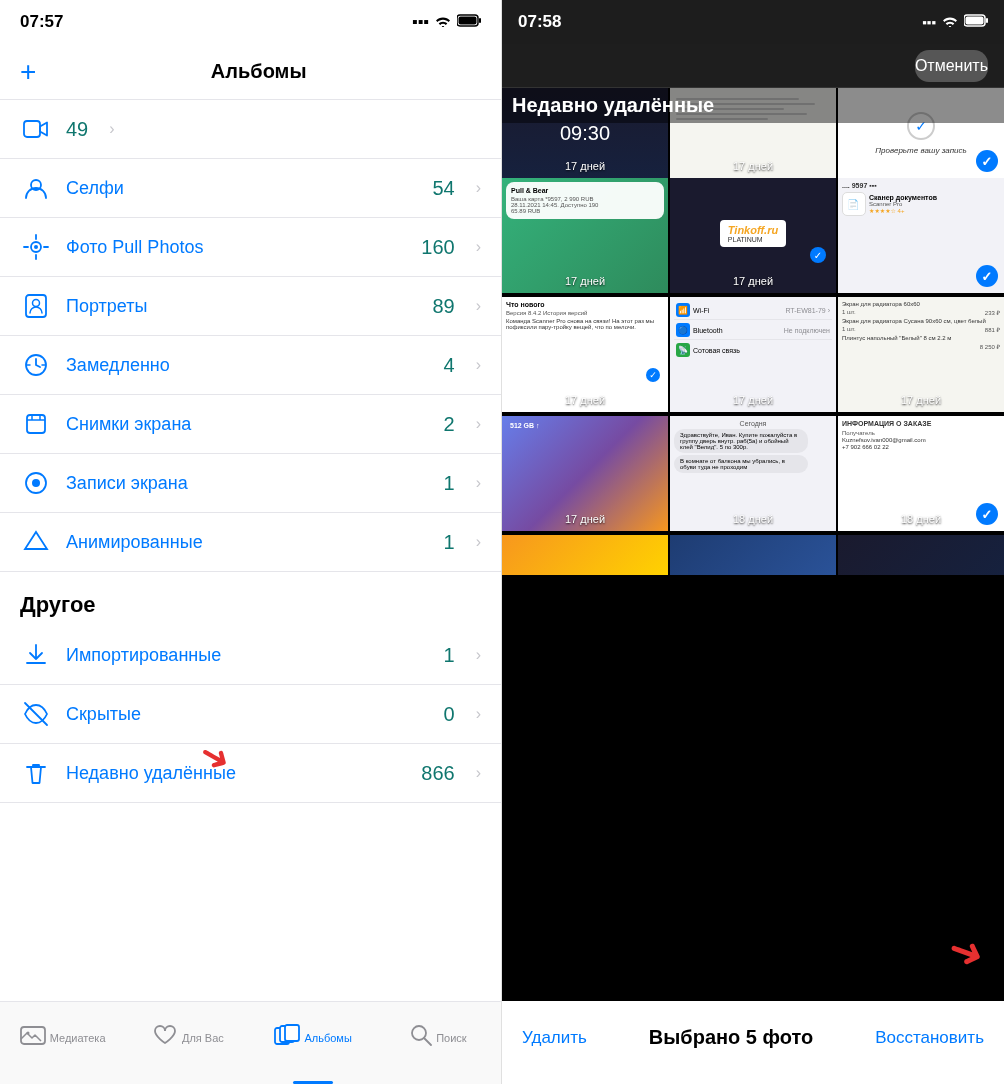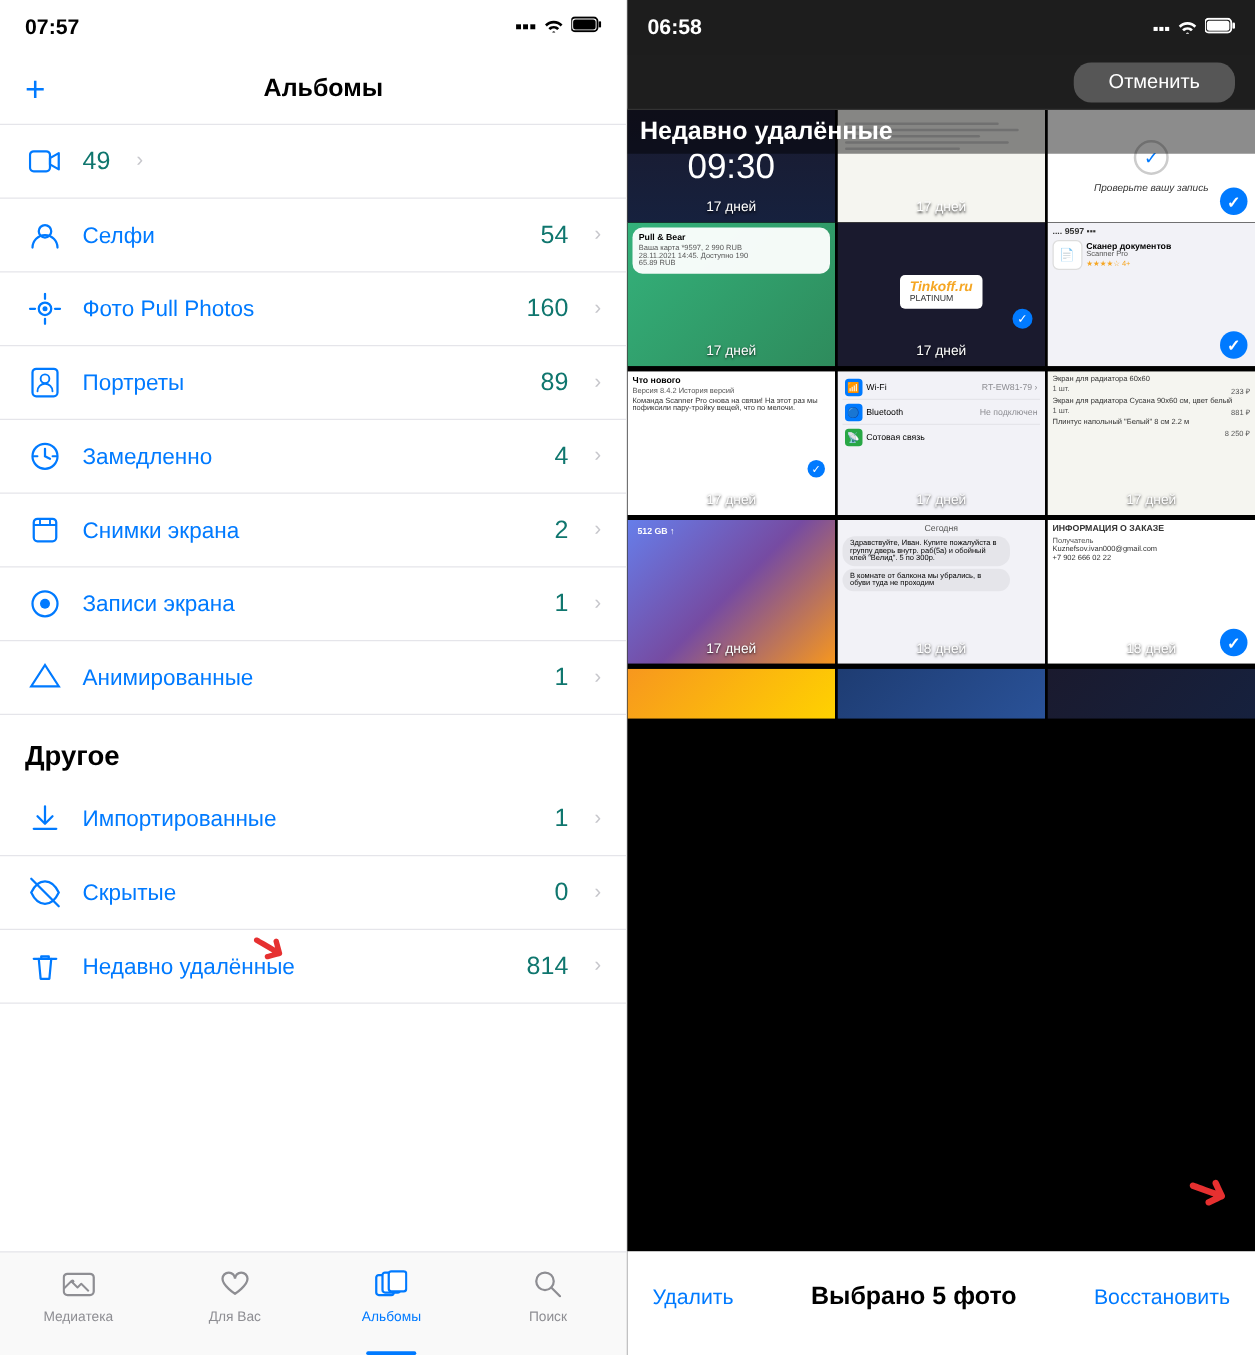--- a/index.html
+++ b/index.html
@@ -117,21 +117,21 @@
 
     .bottom-tabs {
       height: 83px;
       display: flex;
       border-top: 1px solid #e5e5ea;
       background: #f9f9f9;
     }
     .tab-item {
       flex: 1;
       display: flex;
-      flex-direction: column;
+      flex-direction: row;
       align-items: center;
       justify-content: center;
       gap: 4px;
       cursor: pointer;
       padding-bottom: 10px;
     }
     .tab-item.active .tab-label { color: #007aff; }
     .tab-item.active .tab-icon-wrap { color: #007aff; }
     .tab-icon-wrap {
       font-size: 22px;
@@ -163,21 +163,21 @@
       top: -8px;
       font-size: 36px;
       color: #e63030;
       transform: rotate(30deg);
     }
     .cancel-btn {
       background: rgba(100,100,100,0.8);
       color: #fff;
       border: none;
       border-radius: 14px;
-      padding: 7px 28px;
+      padding: 7px 0;
       font-size: 16px;
       cursor: pointer;
     }
 
     .selected-check {
       position: absolute;
       bottom: 6px;
       right: 6px;
       width: 22px;
       height: 22px;
@@ -286,21 +286,21 @@
       height: 100%;
       display: flex;
       align-items: center;
       justify-content: center;
       background: linear-gradient(180deg, #1a1a2e 0%, #16213e 100%);
       color: #fff;
       font-size: 18px;
       font-weight: 700;
     }
     .sim-phone .time-display {
-      font-size: 28px;
+      font-size: 20px;
       font-weight: 300;
       color: #fff;
     }
 
     .sim-doc {
       width: 100%;
       height: 100%;
       background: #f5f5f0;
       padding: 6px;
     }
@@ -548,21 +548,21 @@
       <span class="chevron">›</span>
     </div>
 
     <div class="menu-item red-arrow-item">
       <div class="menu-icon">
         <svg viewBox="0 0 26 26" fill="none">
             <path d="M4 7h18M10 7V5h6v2M8 7l1.5 16h7L18 7" stroke="#007aff" stroke-width="1.8" stroke-linecap="round" stroke-linejoin="round"></path>
           </svg>
       </div>
       <span class="menu-label">Недавно удалённые</span>
-      <span class="menu-count">814</span>
+      <span class="menu-count">866</span>
       <span class="chevron">›</span>
 
       <div class="red-arrow">➜</div>
     </div>
   </div>
 
   <div class="bottom-tabs">
     <div class="tab-item">
       <span class="tab-icon-wrap">
         <svg width="26" height="22" viewBox="0 0 26 22" fill="none">
@@ -600,21 +600,21 @@
           </svg>
       </span>
       <span class="tab-label">Поиск</span>
     </div>
   </div>
 </div>
 
 <div class="right-panel-wrapper">
 
   <div class="top-strip">
-    <span class="top-strip-time">06:58</span>
+    <span class="top-strip-time">07:58</span>
     <div class="top-strip-icons">
       <span>▪▪▪</span>
       <span>
         <svg width="16" height="12" viewBox="0 0 16 12">
             <path d="M8 2.5C10.8 2.5 13.3 3.7 15 5.6L13.5 7.1C12.2 5.7 10.2 4.8 8 4.8s-4.2.9-5.5 2.3L1 5.6C2.7 3.7 5.2 2.5 8 2.5zm0 4.3c1.7 0 3.2.7 4.3 1.8L10.8 10c-.8-.7-1.7-1.2-2.8-1.2s-2 .5-2.8 1.2L3.7 8.6C4.8 7.5 6.3 6.8 8 6.8zm0 4.2c.7 0 1.2.6 1.2 1.2S8.7 13.4 8 13.4s-1.2-.6-1.2-1.2.5-1.2 1.2-1.2z" fill="#fff"></path>
           </svg>
       </span>
       <span>
         <svg width="24" height="13" viewBox="0 0 24 13">
             <rect x="0" y="1" width="21" height="11" rx="3" fill="none" stroke="#fff" stroke-width="1.5"></rect>

